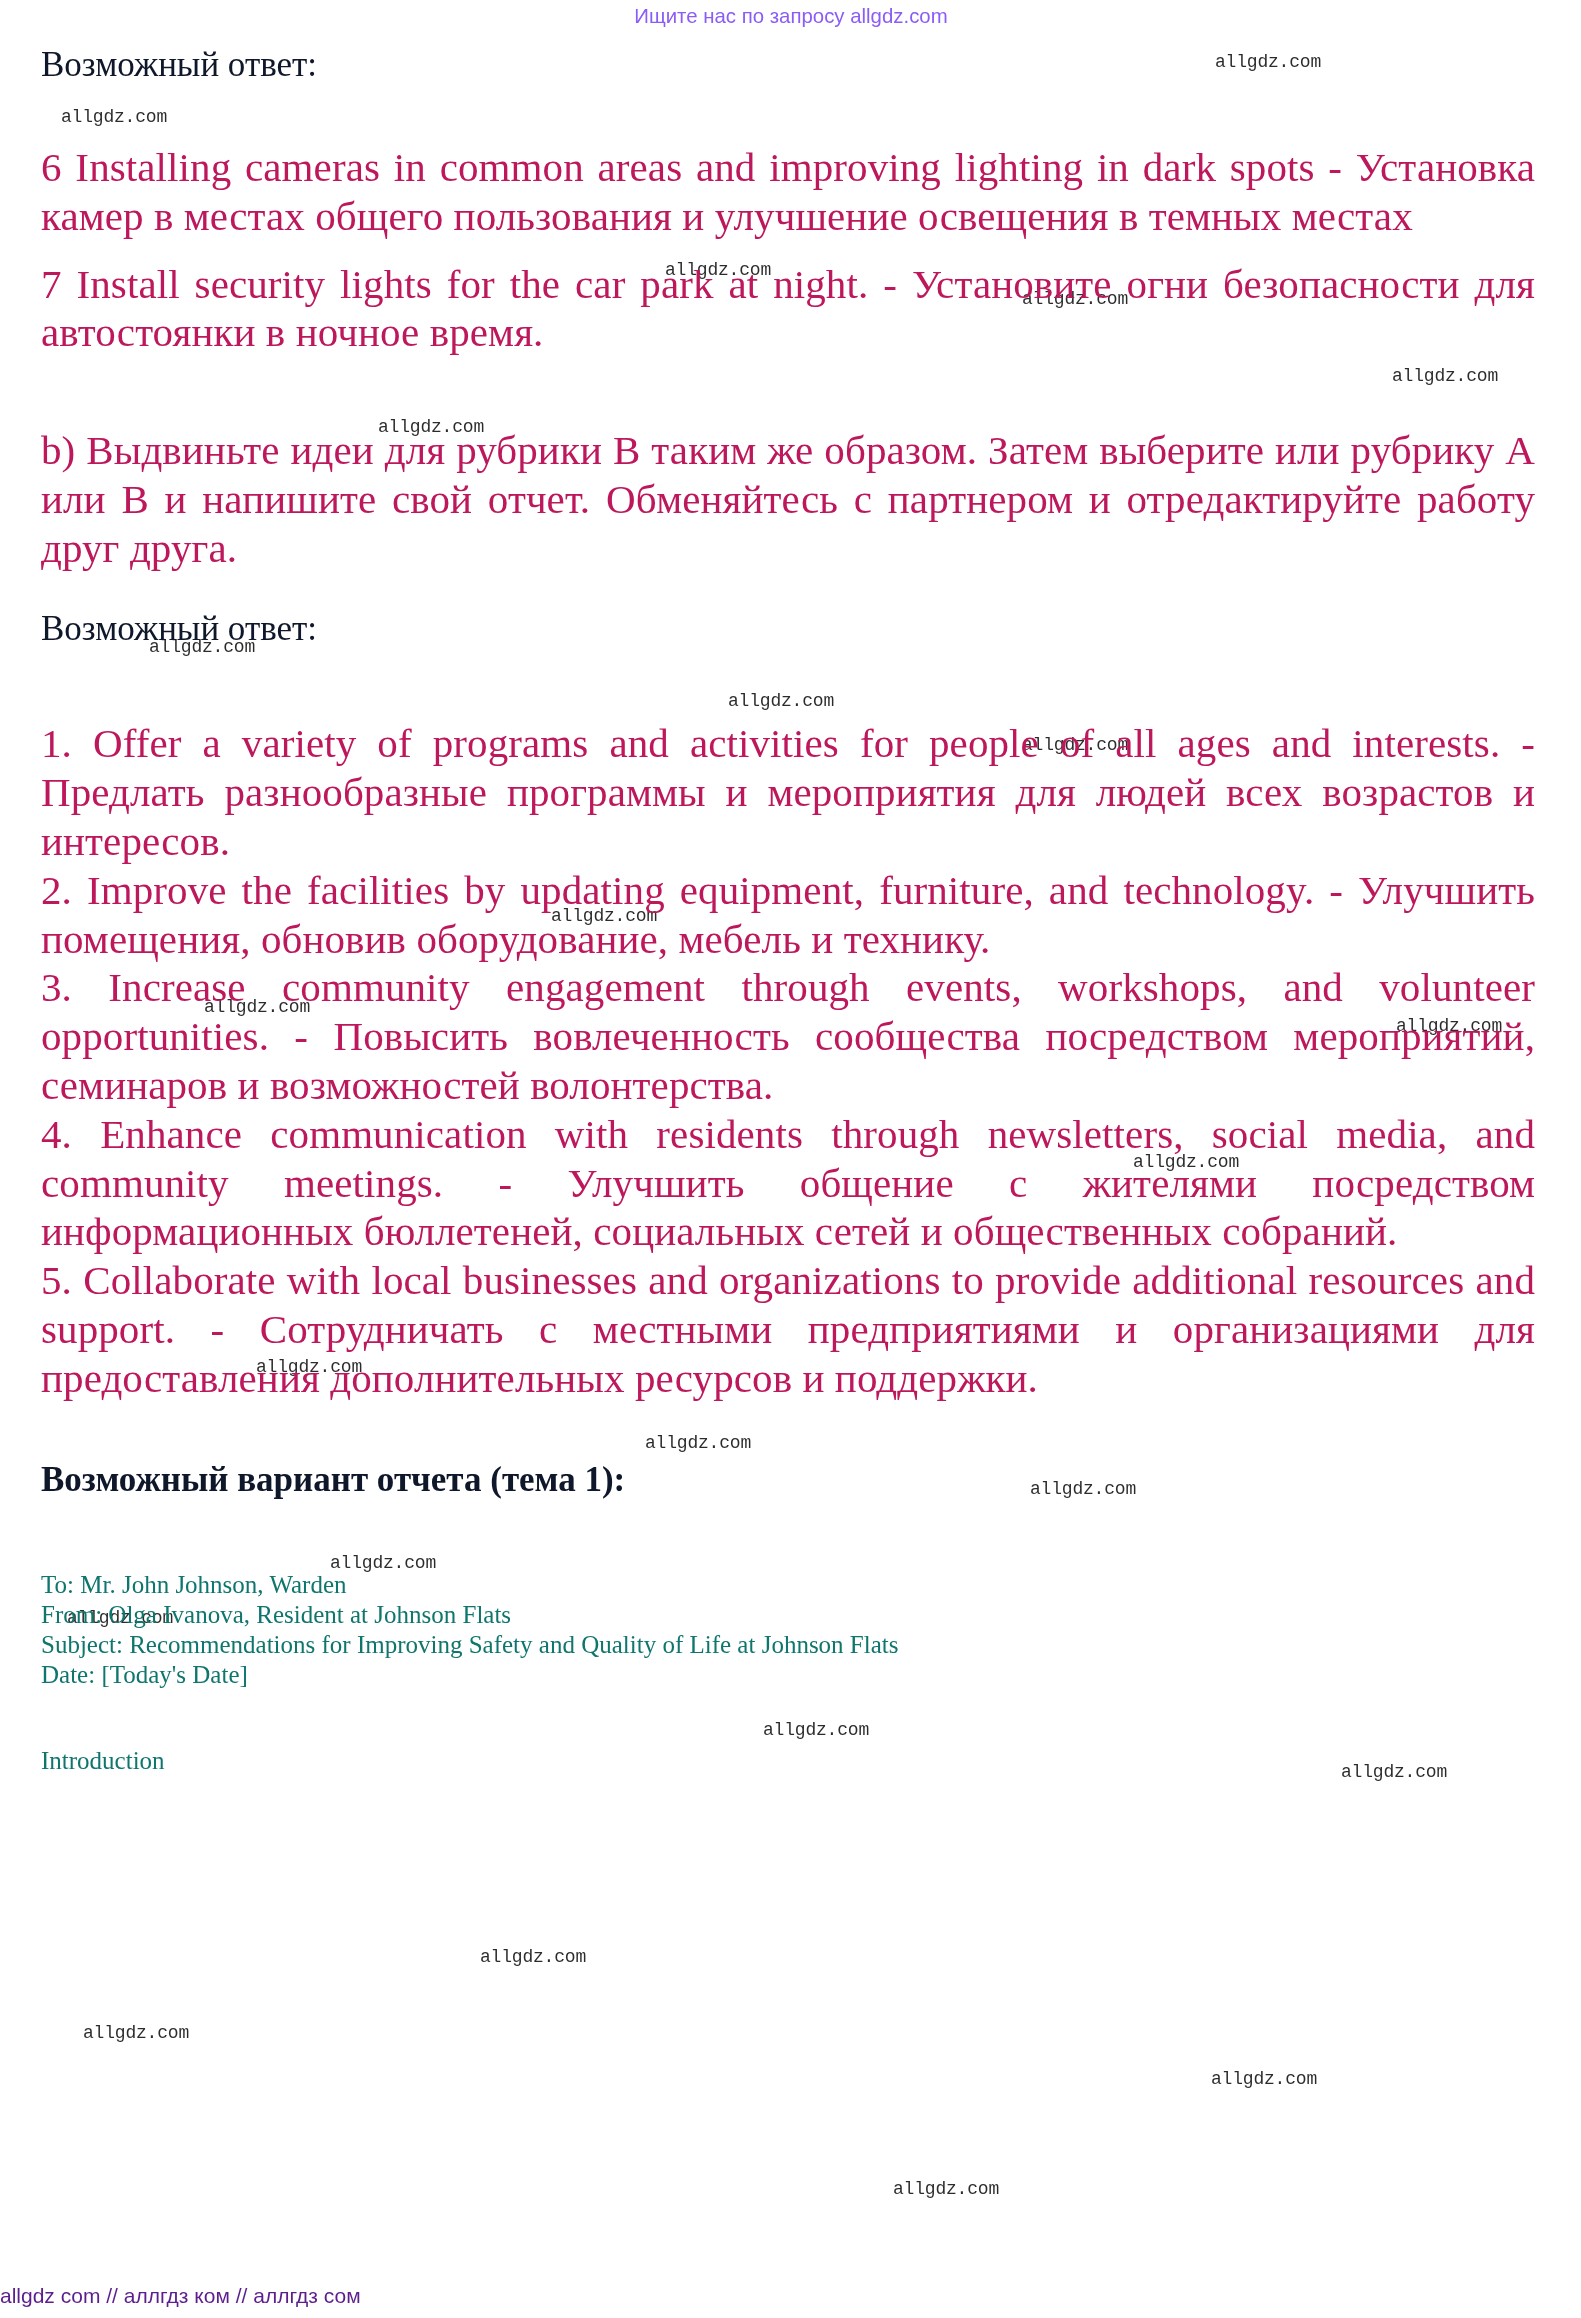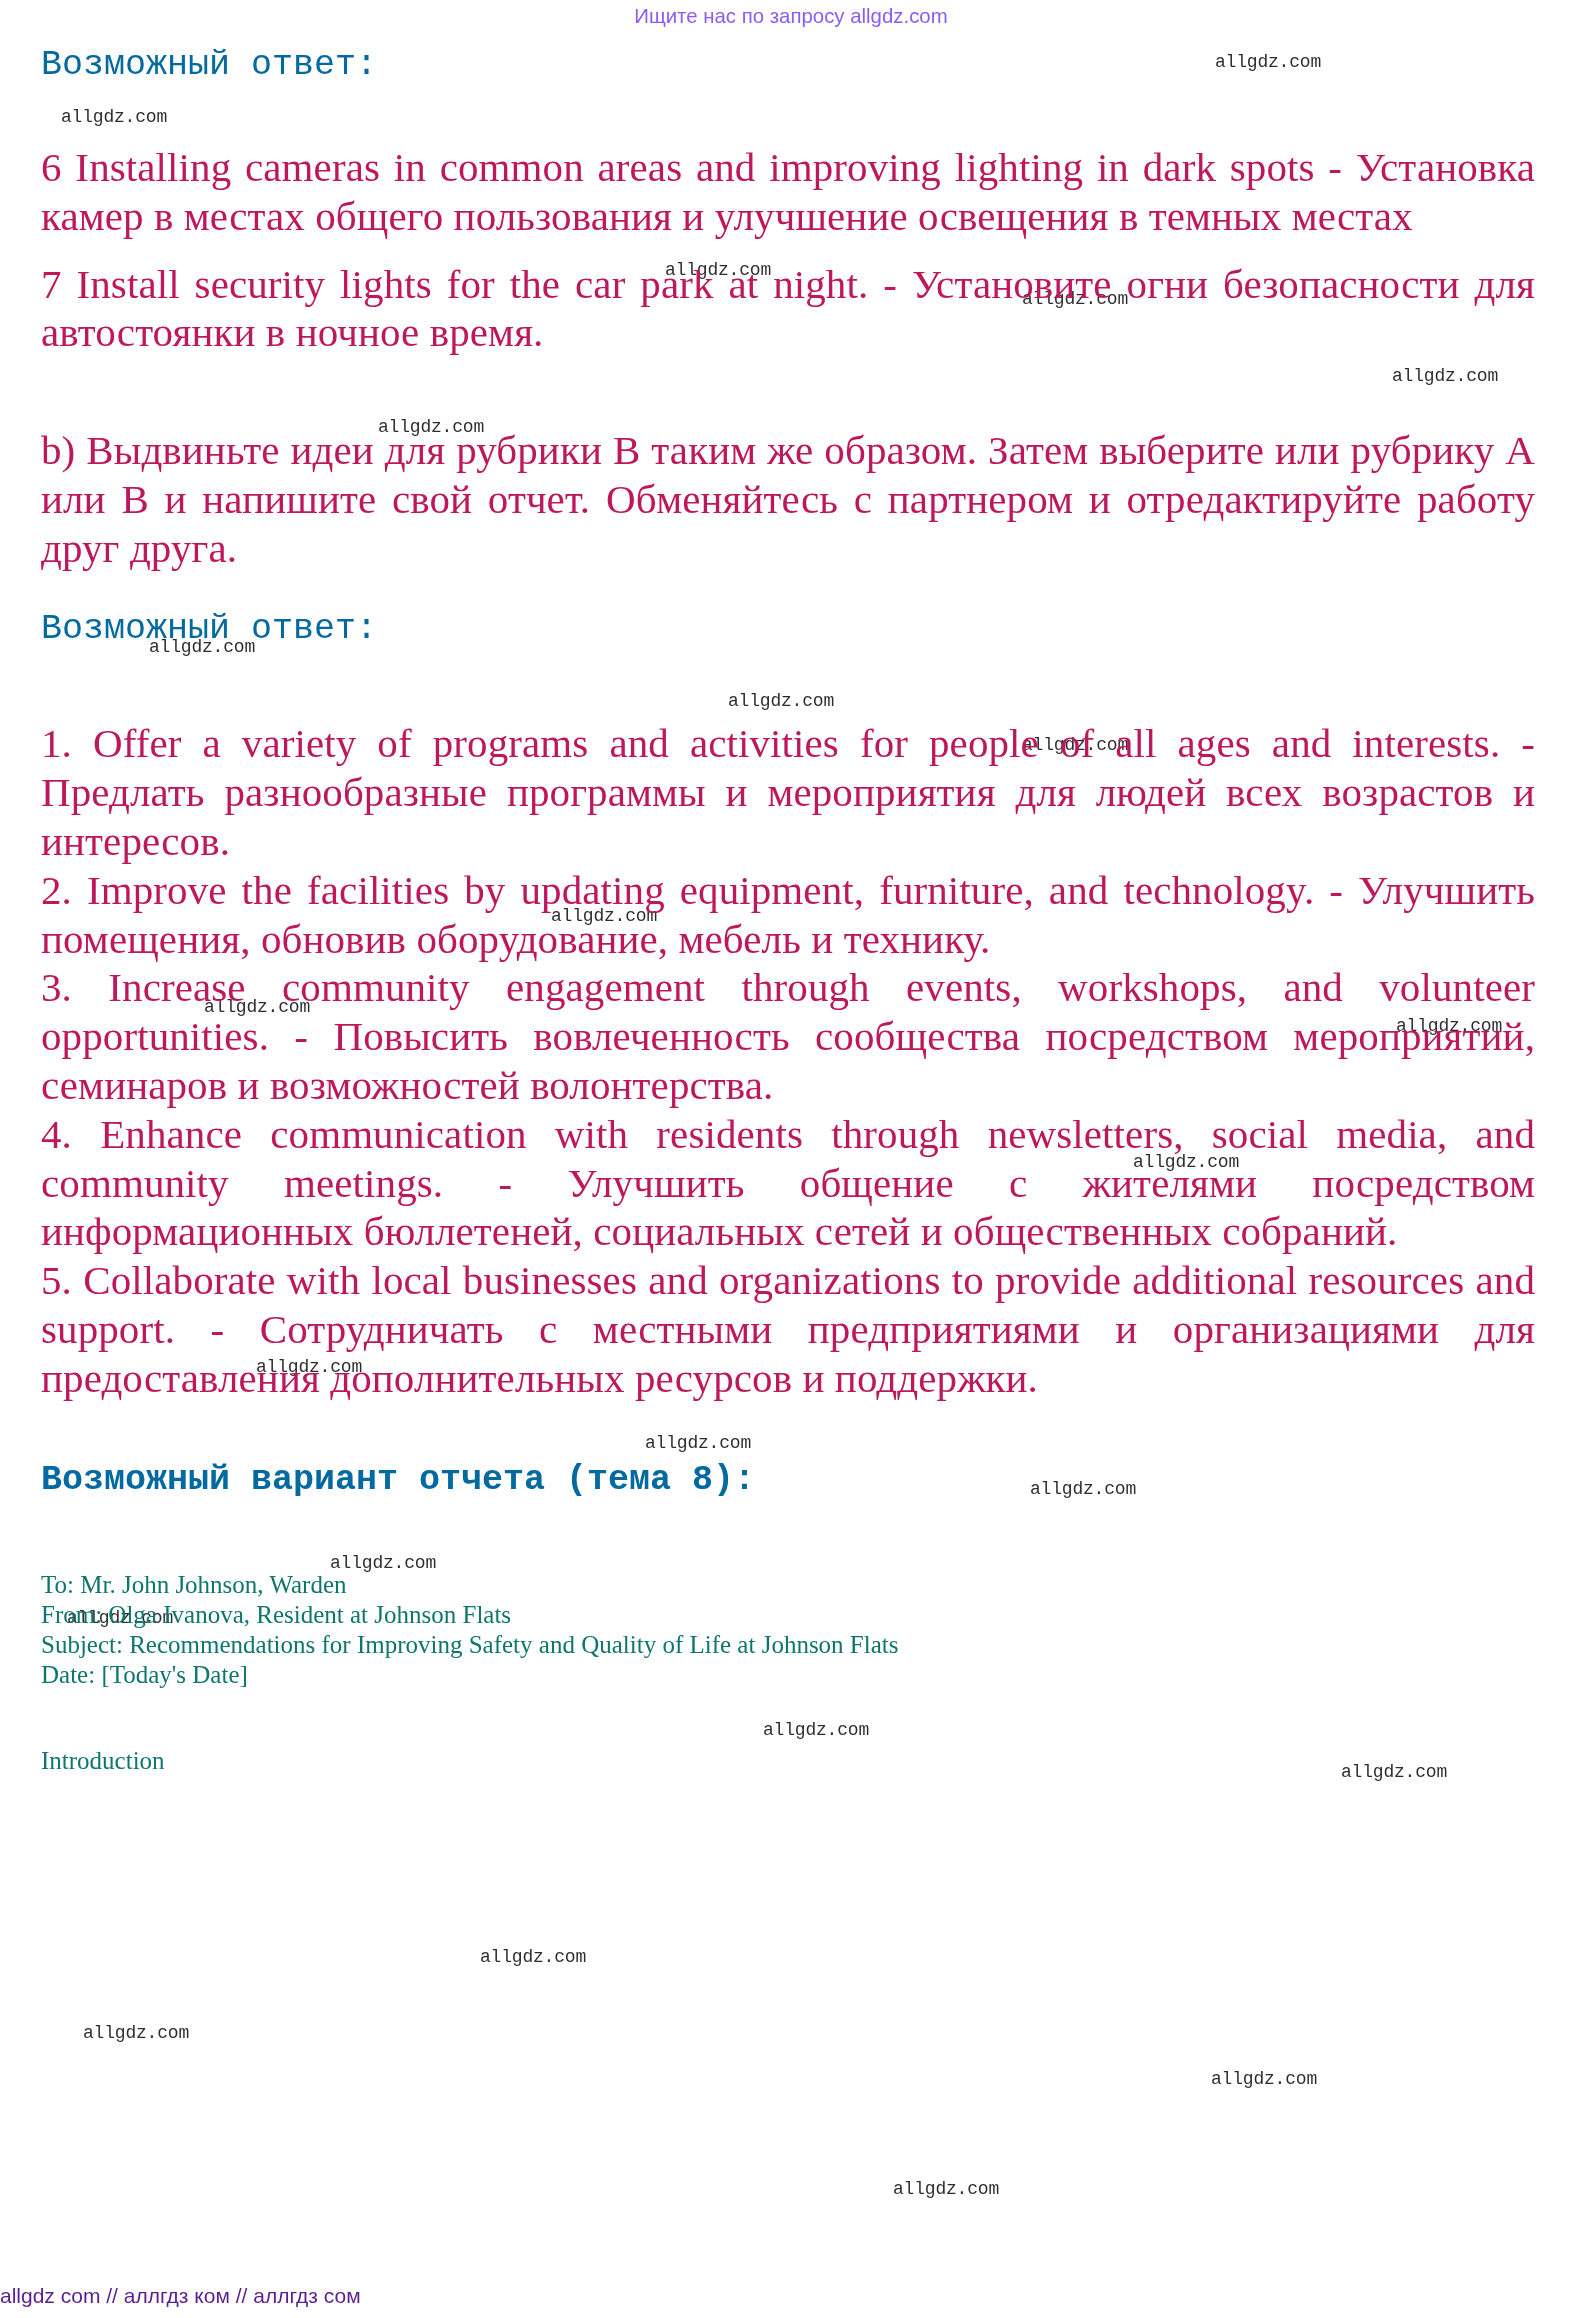--- a/index.html
+++ b/index.html
@@ -45,24 +45,23 @@
     text-justify: inter-word;
     margin: 0;
     letter-spacing: 0.1px;
   }
   .para.lead {
     text-align: left;
   }
   .heading {
     font-size: 35px;
     line-height: 1.2;
-    color: #0369a1;
+    color: #0f172a;
     margin: 0;
     text-align: left;
-    font-family: Liberation Mono, monospace;
   }
   .heading.bold {
     font-weight: bold;
   }
   .spacer-sm { height: 19px; }
   .spacer-md { height: 36px; }
   .spacer-lg { height: 57px; }
   .spacer-xl { height: 69px; }
   .nowrapline {
     font-size: 25px;
@@ -156,21 +155,21 @@
     <p class="para">2. Improve the facilities by updating equipment, furniture, and technology. - Улучшить помещения, обновив оборудование, мебель и технику.</p>
 
     <p class="para">3. Increase community engagement through events, workshops, and volunteer opportunities. - Повысить вовлеченность сообщества посредством мероприятий, семинаров и возможностей волонтерства.</p>
 
     <p class="para">4. Enhance communication with residents through newsletters, social media, and community meetings. - Улучшить общение с жителями посредством информационных бюллетеней, социальных сетей и общественных собраний.</p>
 
     <p class="para">5. Collaborate with local businesses and organizations to provide additional resources and support. - Сотрудничать с местными предприятиями и организациями для предоставления дополнительных ресурсов и поддержки.</p>
 
     <div class="spacer-lg"></div>
 
-    <div class="heading bold">Возможный вариант отчета (тема 8):</div>
+    <div class="heading bold">Возможный вариант отчета (тема 1):</div>
 
     <div class="spacer-xl"></div>
 
     <div class="nowrapline">To: Mr. John Johnson, Warden</div>
     <div class="nowrapline">From: Olga Ivanova, Resident at Johnson Flats</div>
     <div class="nowrapline">Subject: Recommendations for Improving Safety and Quality of Life at Johnson Flats</div>
     <div class="nowrapline">Date: [Today's Date]</div>
 
     <div class="spacer-lg"></div>
 

